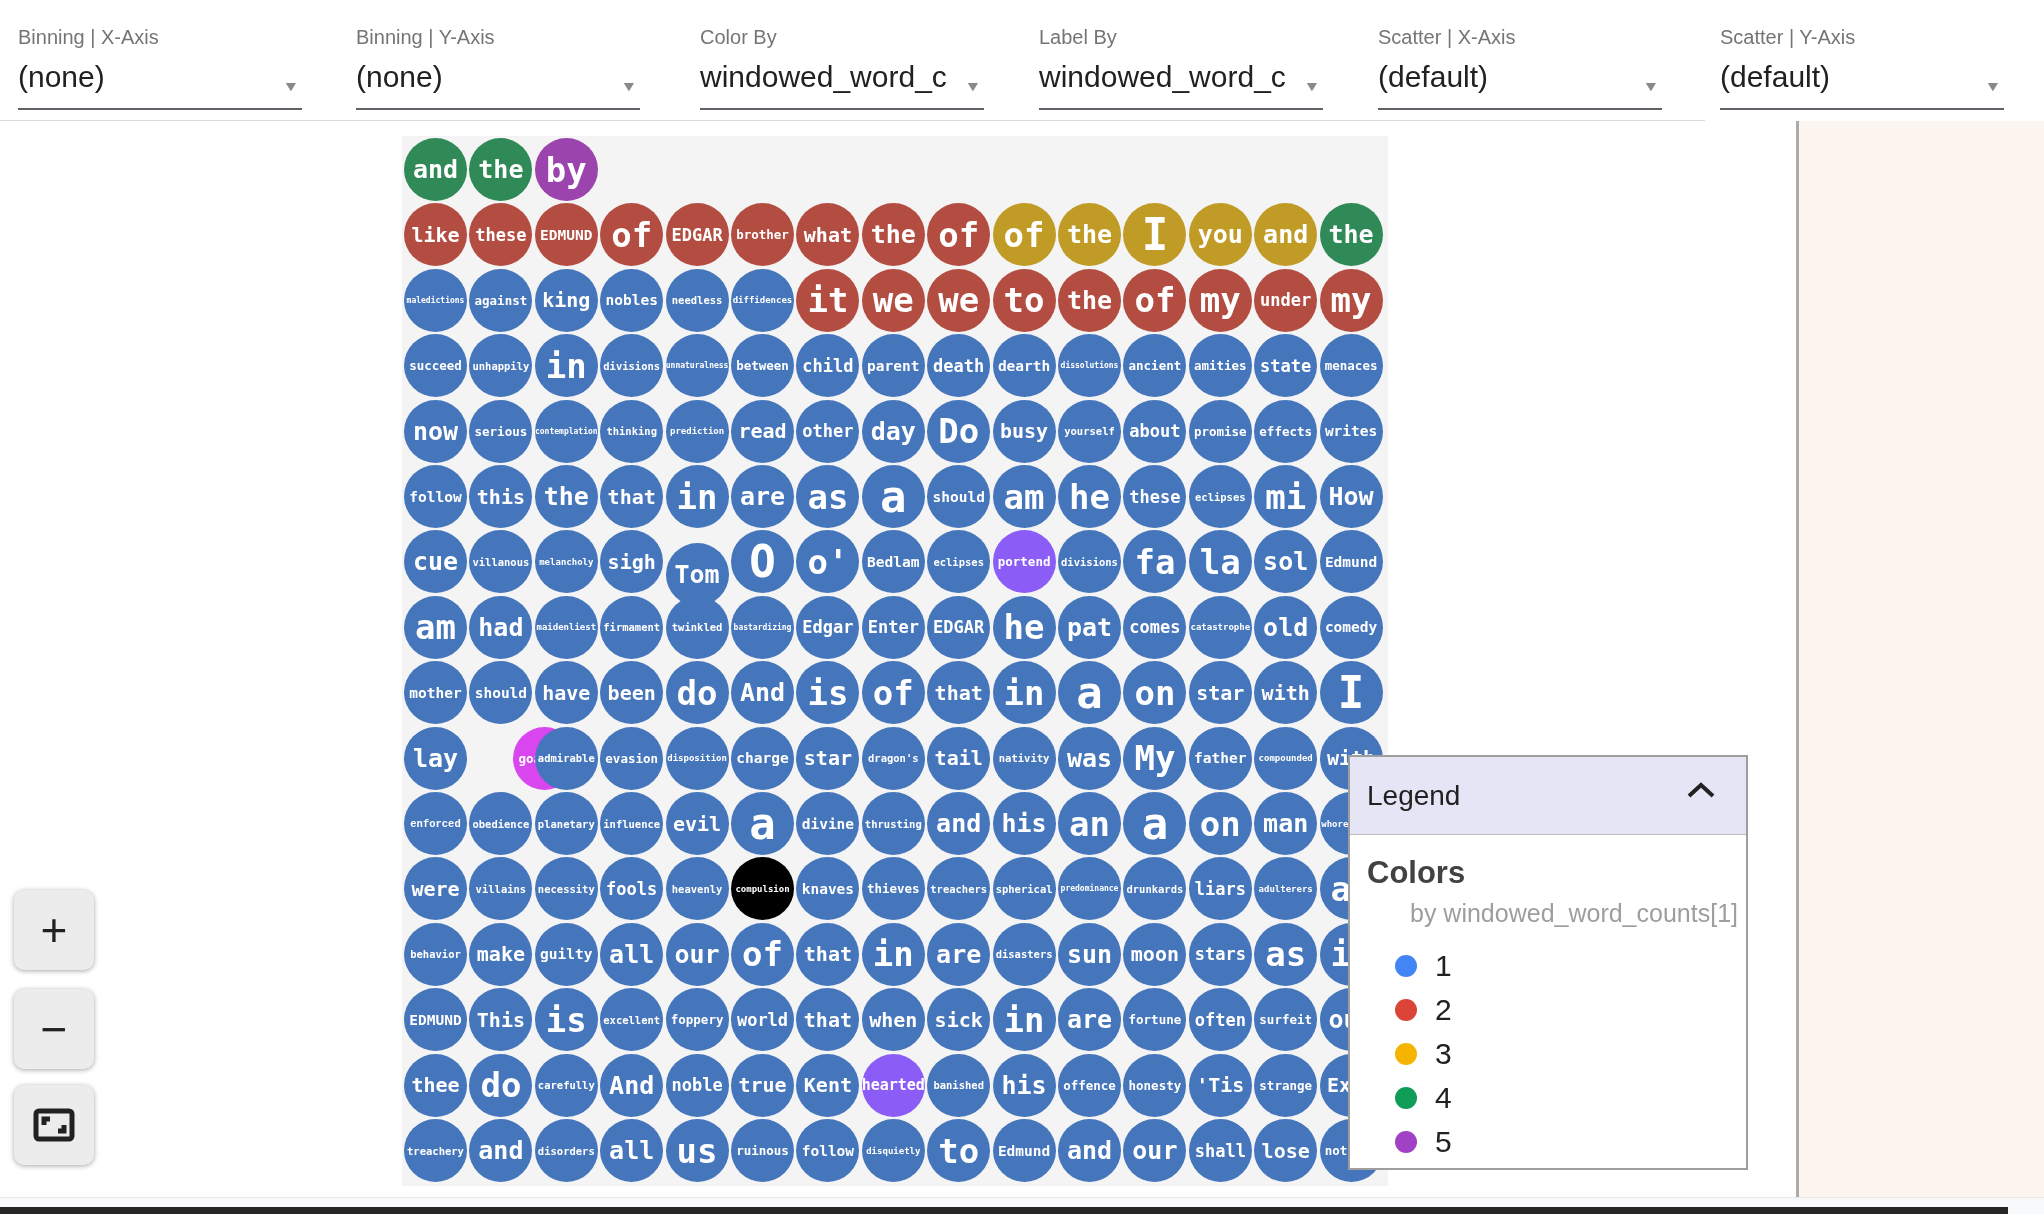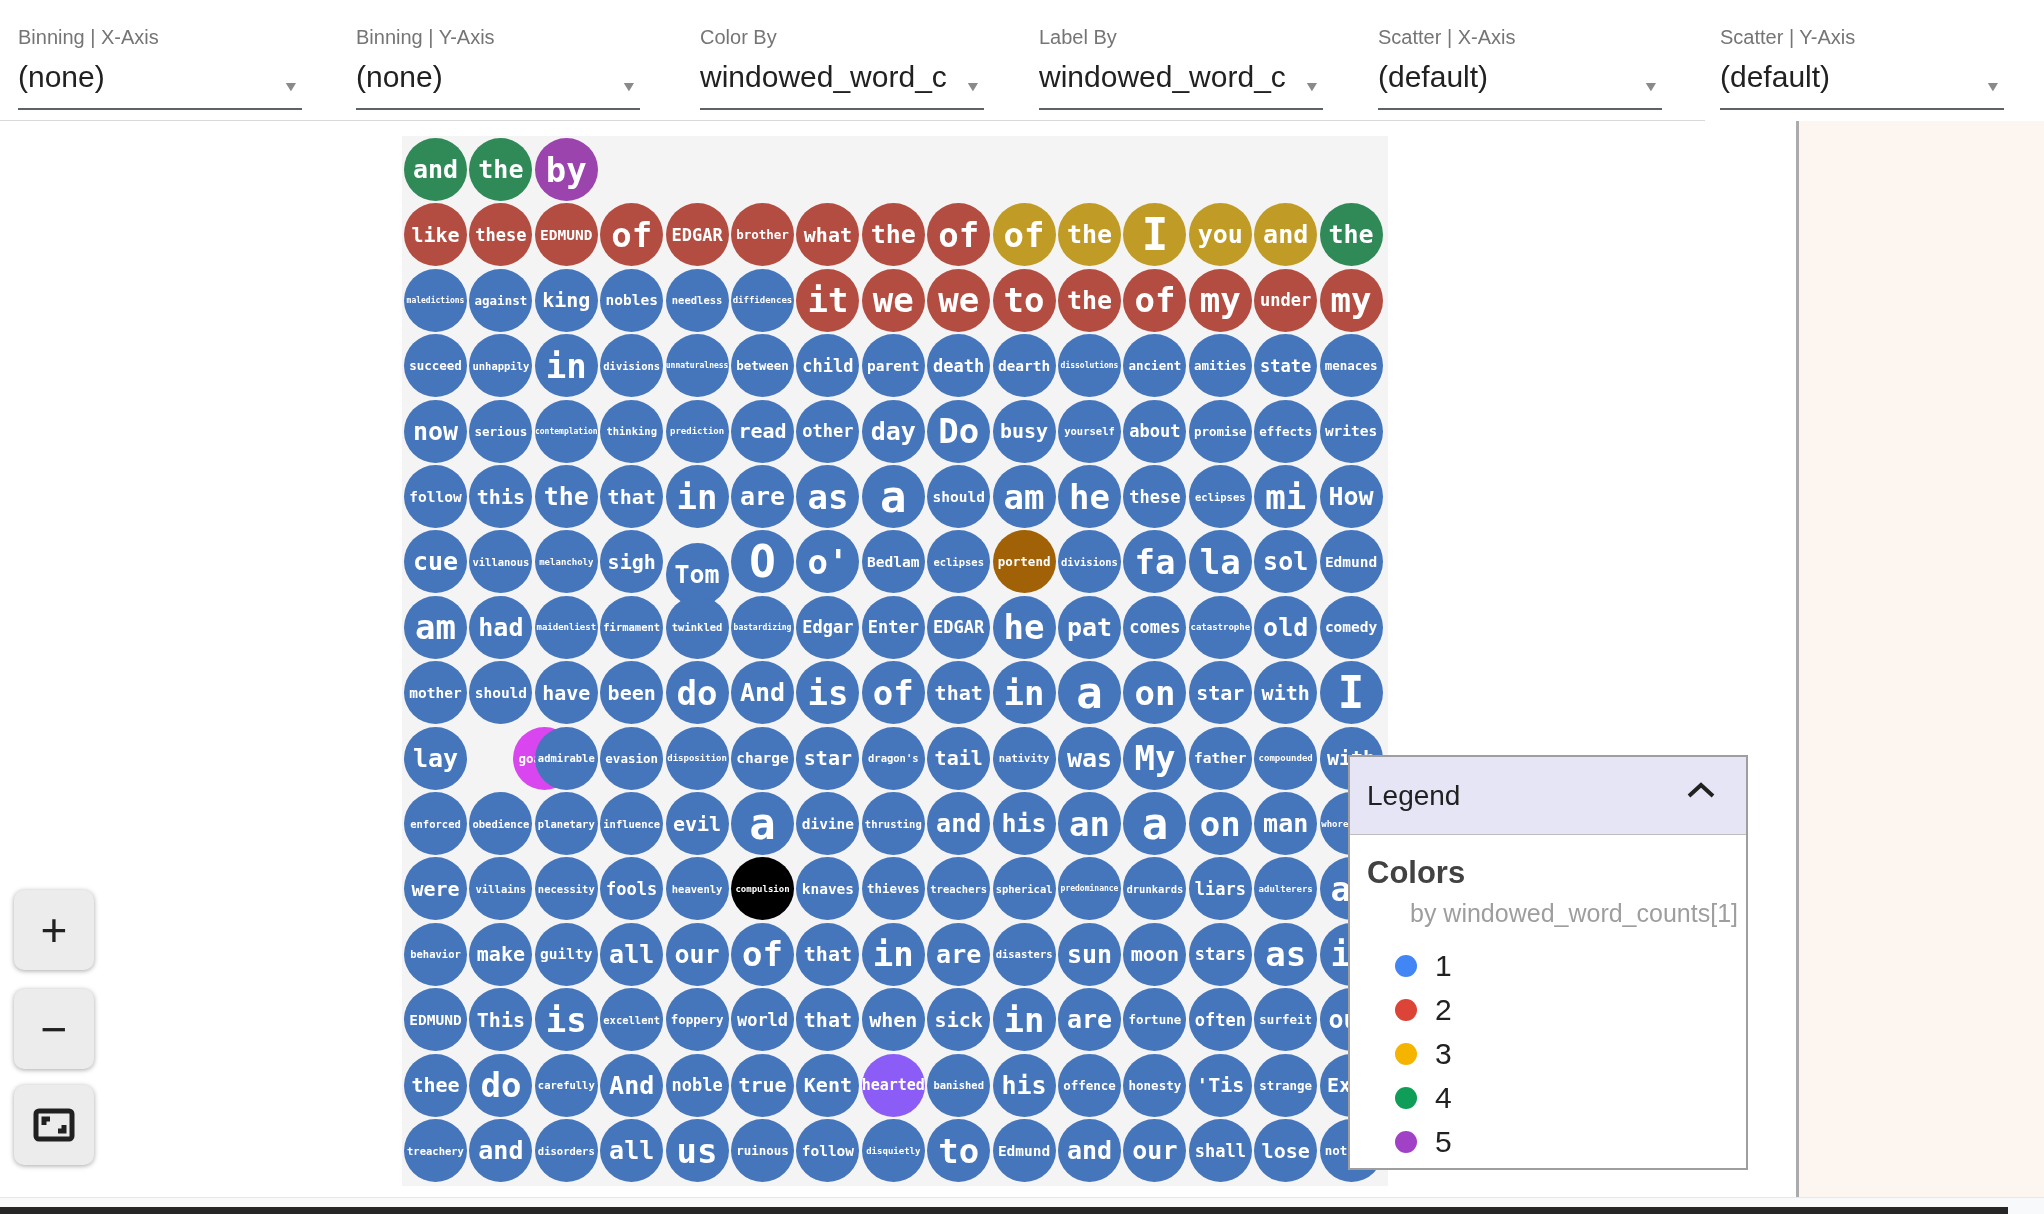--- a/index.html
+++ b/index.html
@@ -205,21 +205,21 @@
       <div class="circle" style="left: 917.6px; top: 329px; background: rgb(69, 117, 187); font-size: 25px;">How</div>
       <div class="circle" style="left: 2px; top: 394.4px; background: rgb(69, 117, 187); font-size: 25px;">cue</div>
       <div class="circle" style="left: 67.4px; top: 394.4px; background: rgb(69, 117, 187); font-size: 10.5px;">villanous</div>
       <div class="circle" style="left: 132.8px; top: 394.4px; background: rgb(69, 117, 187); font-size: 9px;">melancholy</div>
       <div class="circle" style="left: 198.2px; top: 394.4px; background: rgb(69, 117, 187); font-size: 20px;">sigh</div>
       <div class="circle" style="left: 263.6px; top: 407px; background: rgb(69, 117, 187); font-size: 25px;">Tom</div>
       <div class="circle" style="left: 329px; top: 394.4px; background: rgb(69, 117, 187); font-size: 44px;">O</div>
       <div class="circle" style="left: 394.4px; top: 394.4px; background: rgb(69, 117, 187); font-size: 34px;">o'</div>
       <div class="circle" style="left: 459.8px; top: 394.4px; background: rgb(69, 117, 187); font-size: 14.5px;">Bedlam</div>
       <div class="circle" style="left: 525.2px; top: 394.4px; background: rgb(69, 117, 187); font-size: 10.5px;">eclipses</div>
-      <div class="circle" style="left: 590.6px; top: 394.4px; background: #a16207; font-size: 12.5px;">portend</div>
+      <div class="circle" style="left: 590.6px; top: 394.4px; background: #8b5cf6; font-size: 12.5px;">portend</div>
       <div class="circle" style="left: 656px; top: 394.4px; background: rgb(69, 117, 187); font-size: 10.5px;">divisions</div>
       <div class="circle" style="left: 721.4px; top: 394.4px; background: rgb(69, 117, 187); font-size: 34px;">fa</div>
       <div class="circle" style="left: 786.8px; top: 394.4px; background: rgb(69, 117, 187); font-size: 34px;">la</div>
       <div class="circle" style="left: 852.2px; top: 394.4px; background: rgb(69, 117, 187); font-size: 25px;">sol</div>
       <div class="circle" style="left: 917.6px; top: 394.4px; background: rgb(69, 117, 187); font-size: 14.5px;">Edmund</div>
       <div class="circle" style="left: 2px; top: 459.8px; background: rgb(69, 117, 187); font-size: 34px;">am</div>
       <div class="circle" style="left: 67.4px; top: 459.8px; background: rgb(69, 117, 187); font-size: 25px;">had</div>
       <div class="circle" style="left: 132.8px; top: 459.8px; background: rgb(69, 117, 187); font-size: 9px;">maidenliest</div>
       <div class="circle" style="left: 198.2px; top: 459.8px; background: rgb(69, 117, 187); font-size: 10.5px;">firmament</div>
       <div class="circle" style="left: 263.6px; top: 459.8px; background: rgb(69, 117, 187); font-size: 10.5px;">twinkled</div>
@@ -256,21 +256,21 @@
       <div class="circle" style="left: 329px; top: 590.6px; background: rgb(69, 117, 187); font-size: 14.5px;">charge</div>
       <div class="circle" style="left: 394.4px; top: 590.6px; background: rgb(69, 117, 187); font-size: 20px;">star</div>
       <div class="circle" style="left: 459.8px; top: 590.6px; background: rgb(69, 117, 187); font-size: 10.5px;">dragon's</div>
       <div class="circle" style="left: 525.2px; top: 590.6px; background: rgb(69, 117, 187); font-size: 20px;">tail</div>
       <div class="circle" style="left: 590.6px; top: 590.6px; background: rgb(69, 117, 187); font-size: 10.5px;">nativity</div>
       <div class="circle" style="left: 656px; top: 590.6px; background: rgb(69, 117, 187); font-size: 25px;">was</div>
       <div class="circle" style="left: 721.4px; top: 590.6px; background: rgb(69, 117, 187); font-size: 34px;">My</div>
       <div class="circle" style="left: 786.8px; top: 590.6px; background: rgb(69, 117, 187); font-size: 14.5px;">father</div>
       <div class="circle" style="left: 852.2px; top: 590.6px; background: rgb(69, 117, 187); font-size: 9px;">compounded</div>
       <div class="circle" style="left: 917.6px; top: 590.6px; background: rgb(69, 117, 187); font-size: 20px;">with</div>
-      <div class="circle" style="left: 2px; top: 656px; background: rgb(69, 117, 187); font-size: 10.5px;">enforced</div>
+      <div class="circle" style="left: 2px; top: 656px; background: rgb(69, 117, 187); font-size: 10.5px; font-family: Liberation Mono, monospace;">enforced</div>
       <div class="circle" style="left: 67.4px; top: 656px; background: rgb(69, 117, 187); font-size: 10.5px;">obedience</div>
       <div class="circle" style="left: 132.8px; top: 656px; background: rgb(69, 117, 187); font-size: 10.5px;">planetary</div>
       <div class="circle" style="left: 198.2px; top: 656px; background: rgb(69, 117, 187); font-size: 10.5px;">influence</div>
       <div class="circle" style="left: 263.6px; top: 656px; background: rgb(69, 117, 187); font-size: 20px;">evil</div>
       <div class="circle" style="left: 329px; top: 656px; background: rgb(69, 117, 187); font-size: 44px;">a</div>
       <div class="circle" style="left: 394.4px; top: 656px; background: rgb(69, 117, 187); font-size: 14.5px;">divine</div>
       <div class="circle" style="left: 459.8px; top: 656px; background: rgb(69, 117, 187); font-size: 10.5px;">thrusting</div>
       <div class="circle" style="left: 525.2px; top: 656px; background: rgb(69, 117, 187); font-size: 25px;">and</div>
       <div class="circle" style="left: 590.6px; top: 656px; background: rgb(69, 117, 187); font-size: 25px;">his</div>
       <div class="circle" style="left: 656px; top: 656px; background: rgb(69, 117, 187); font-size: 34px;">an</div>

